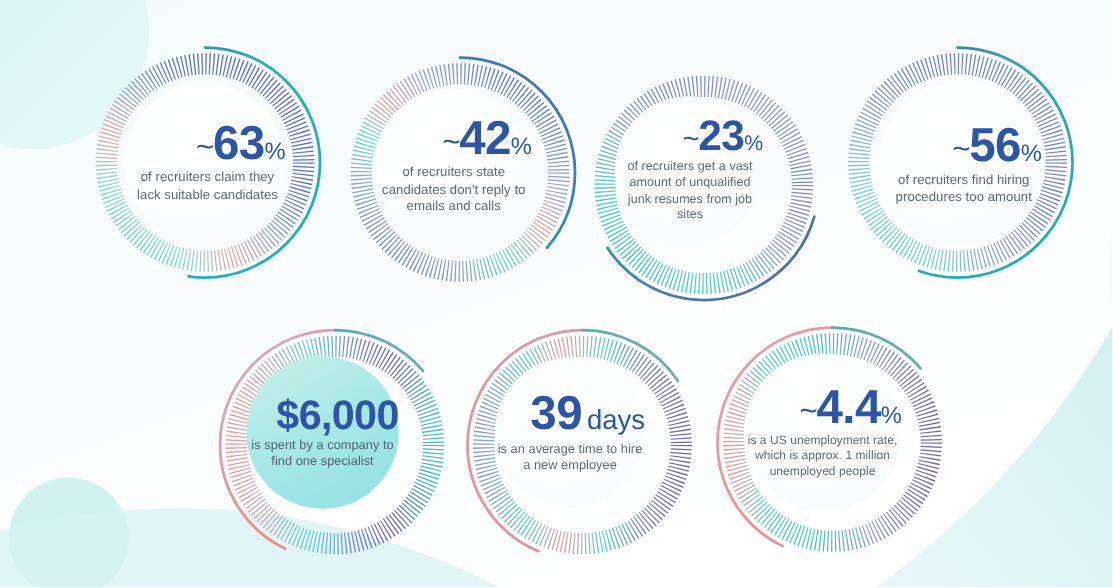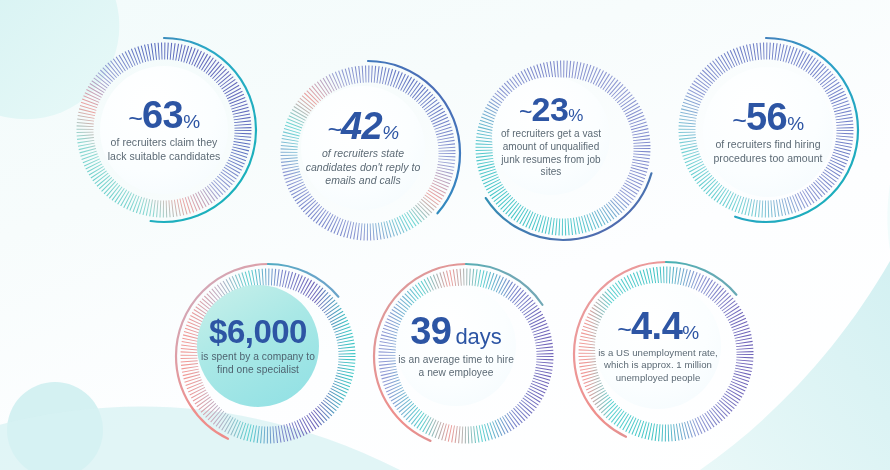--- a/index.html
+++ b/index.html
@@ -55,21 +55,21 @@
   .stat .inner {
     position: absolute;
     left: 50%;
     top: 50%;
     transform: translate(-50%, -50%);
     width: 128px;
     height: 128px;
     border-radius: 50%;
     display: flex;
     flex-direction: column;
-    align-items: center;
+    align-items: flex-end;
     justify-content: center;
     text-align: center;
     box-sizing: border-box;
   }
 
   .stat.light .inner {
     background: radial-gradient(circle at 40% 32%, #ffffff 0%, #fbfeff 55%, #f3fafd 100%);
   }
 
   .stat.tinted .inner {
@@ -118,21 +118,21 @@
   .stat.tinted .caption {
     color: #4f6370;
   }
 
   .caption-wide {
     max-width: 132px;
   }
 
   
   #stat-63 { left: 64px;  top: 30px; }
-  #stat-42 { left: 268px; top: 53px;  width: 190px; height: 190px; font-style: italic; }
+  #stat-42 { left: 268px; top: 38px;  width: 190px; height: 190px; }
   #stat-23 { left: 463px; top: 48px;  width: 176px; height: 176px; }
   #stat-56 { left: 666px; top: 30px;  width: 204px; height: 204px; }
 
   
   #stat-6000 { left: 168px; top: 256px; width: 180px; height: 180px; }
   #stat-39   { left: 366px; top: 256px; width: 180px; height: 180px; }
   #stat-44   { left: 566px; top: 254px; width: 184px; height: 184px; }
 
   #stat-42 .ring-wrap, #stat-42 .inner { }
   #stat-23 .inner { width: 118px; height: 118px; }

